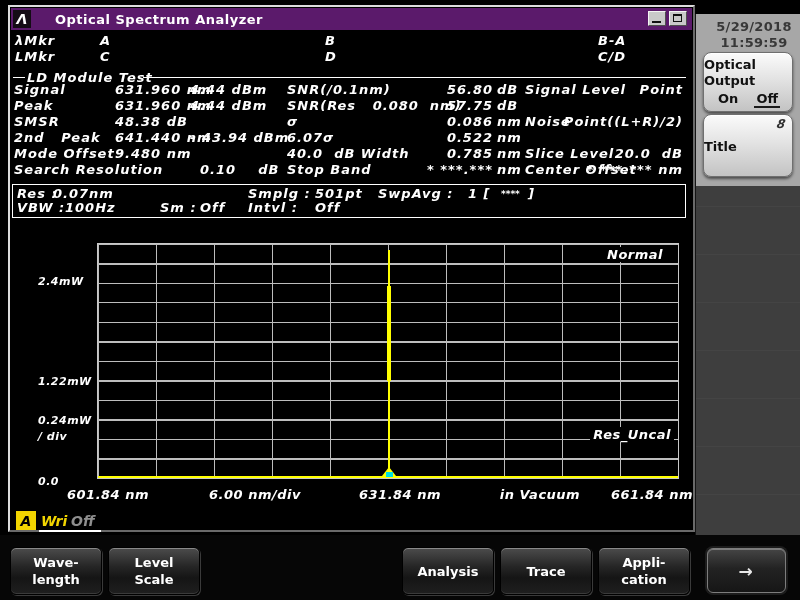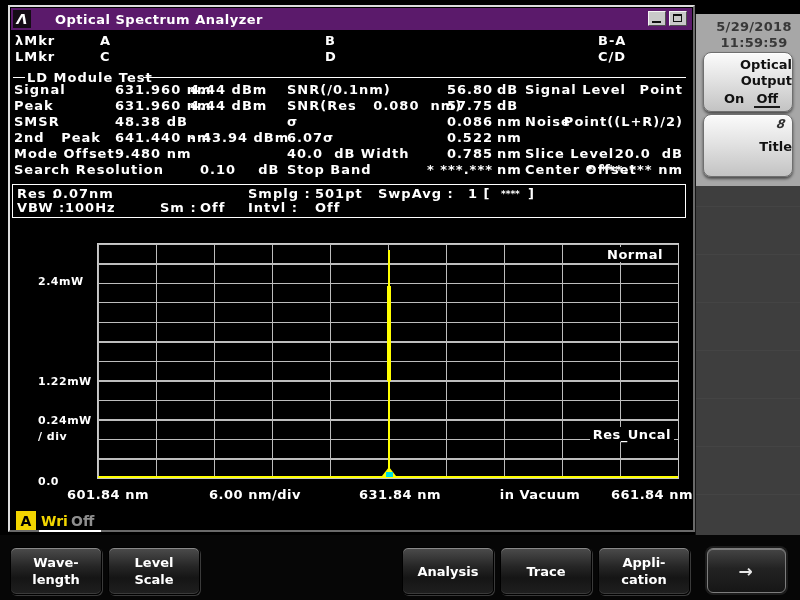--- a/index.html
+++ b/index.html
@@ -11,21 +11,21 @@
           border:2px solid;border-color:#dcdcdc #6a6a6a #6a6a6a #dcdcdc;box-sizing:border-box;}
   .titlebar{position:absolute;left:1px;top:1px;right:1px;height:22px;background:#5b1a6b;display:flex;align-items:center;}
   .logo{width:18px;height:18px;background:#140c15;color:#fff;font-size:14px;font-style:italic;
         display:flex;align-items:center;justify-content:center;margin-left:2px;}
   .wtitle{margin-left:24px;font-size:13px;letter-spacing:.5px;color:#fff;white-space:pre;}
   .winbtns{position:absolute;right:5px;top:3px;display:flex;gap:3px;}
   .winbtn{width:18px;height:15px;background:#c9c9c9;border:1px solid;border-color:#f4f4f4 #4f4f4f #4f4f4f #f4f4f4;position:relative;box-sizing:border-box;}
   .glyph-min{position:absolute;left:3px;bottom:2px;width:9px;height:2px;background:#101010;}
   .glyph-max{position:absolute;left:3px;top:2px;width:9px;height:8px;border:1px solid #101010;border-top-width:2px;box-sizing:border-box;}
 
-  .content{position:absolute;left:0;top:0;right:0;bottom:0;}
+  .content{position:absolute;left:0;top:0;right:0;bottom:0;font-style:italic;}
   .t{position:absolute;font-size:13px;letter-spacing:1px;white-space:pre;line-height:15px;}
 
   
   .v2box{width:95px;text-align:left;}
   .mvbox{width:93px;text-align:right;}
   .rvbox{width:131px;text-align:right;}
 
   
   .sepline{position:absolute;height:1px;background:#fff;}
 
@@ -55,23 +55,23 @@
            font-size:14px;display:flex;align-items:center;justify-content:center;}
   .badge-wri{position:absolute;left:31px;top:506px;color:#f2d500;font-size:14px;}
   .badge-off{position:absolute;left:61px;top:506px;color:#8f8f8f;font-size:14px;}
   .badge-line{position:absolute;left:29px;top:523px;width:62px;height:2px;background:#fff;}
 
   
   .sidepanel{position:absolute;left:695px;top:14px;width:117px;height:543px;background:#3e3e3e;border-left:1px solid #141414;box-sizing:border-box;
              background-image:repeating-linear-gradient(to bottom,rgba(255,255,255,.03) 0 1px,transparent 1px 48px);}
   .panel-top{position:absolute;left:0;top:0;width:100%;height:172px;background:#a7a7a7;}
   .clock{position:absolute;left:0;top:5px;width:100%;text-align:center;color:#383838;font-size:13px;line-height:16px;letter-spacing:.3px;}
-  .sbtn{position:absolute;left:7px;width:90px;border-radius:8px;color:#111;font-size:13px;text-align:right;
+  .sbtn{position:absolute;left:7px;width:90px;border-radius:8px;color:#111;font-size:13px;text-align:left;
         background:linear-gradient(180deg,#fbfbfb 0%,#e3e3e3 45%,#c3c3c3 100%);
-        border:1px solid #6f6f6f;box-shadow:0 2px 3px rgba(0,0,0,.55),inset 0 1px 0 #fff;box-sizing:border-box;padding-left:6px;}
+        border:1px solid #6f6f6f;box-shadow:0 2px 3px rgba(0,0,0,.55),inset 0 1px 0 #fff;box-sizing:border-box;}
   .sbtn-optical{top:38px;height:60px;}
   .sbtn-title{top:100px;height:63px;}
   .sline{display:block;line-height:16px;}
   .onoff{display:flex;justify-content:space-between;padding:2px 12px 0 14px;}
   .off-sel{border-bottom:2px solid #1a1a1a;padding:0 2px;}
   .title-label{margin-top:24px;display:block;}
   .dlg-icon{position:absolute;right:7px;top:2px;font-size:12px;font-style:italic;color:#333;transform:skewX(-10deg);}
 
   
   .menubar{position:absolute;left:0;top:535px;width:800px;height:65px;background:#060606;}

